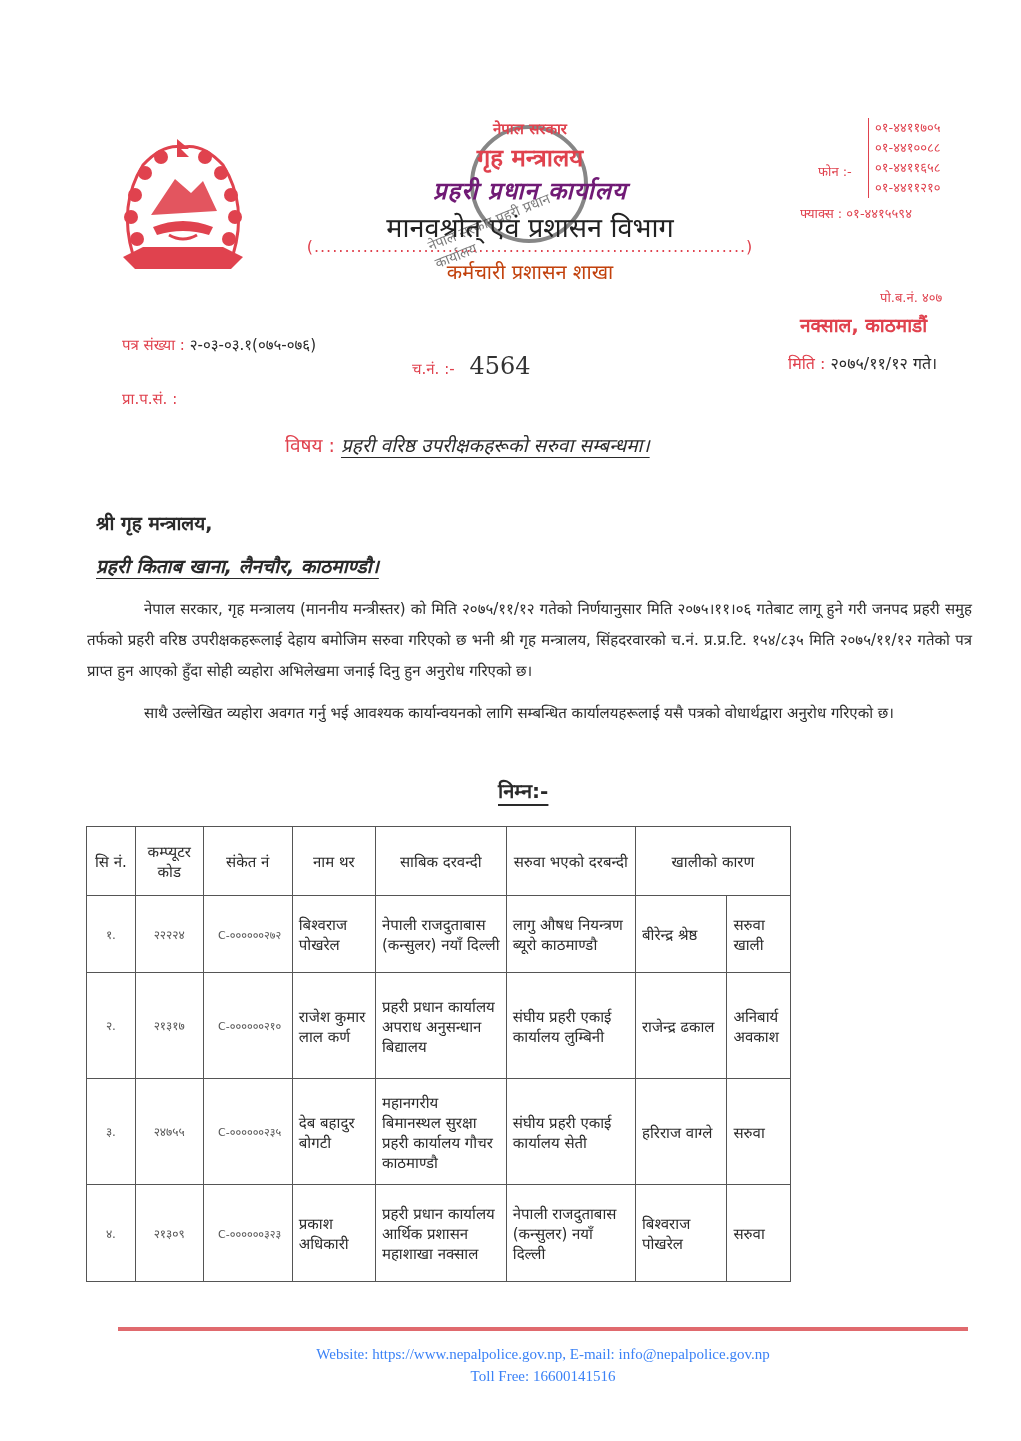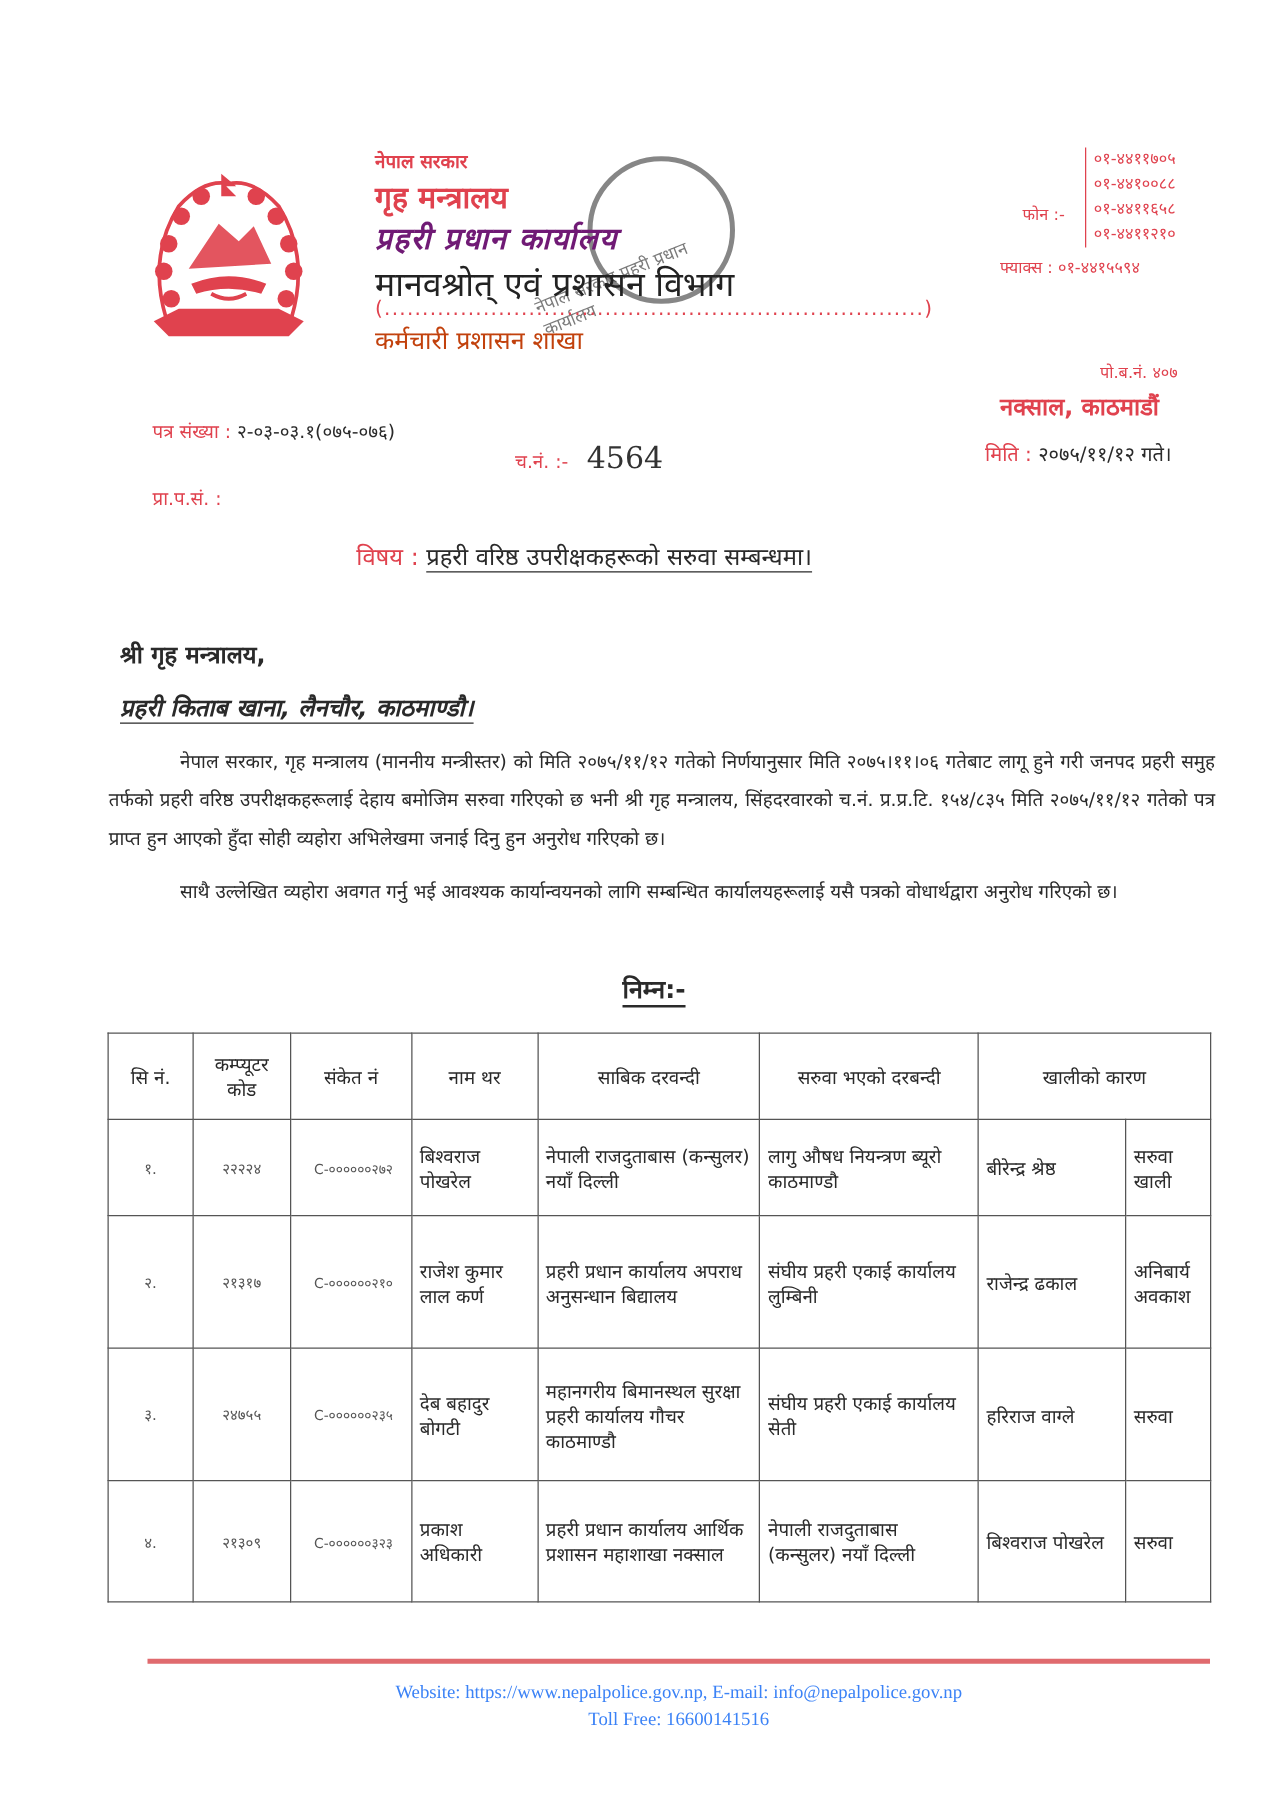--- a/index.html
+++ b/index.html
@@ -1,48 +1,48 @@
 <!DOCTYPE html>
 <html><head>
 <meta charset="utf-8">
 <style>
   html, body { margin:0; padding:0; background:#ffffff; }
   body { width:1021px; height:1441px; position:relative; overflow:hidden; font-family:"DejaVu Sans", sans-serif; color:#2a2a2a; }
   .abs { position:absolute; }
   .red { color:#e0424e; }
   .emblem { left:113px; top:135px; width:140px; height:150px; }
-  .hdr-center { left:300px; top:118px; width:460px; }
+  .hdr-center { left:300px; top:118px; width:460px; text-align:center; }
   .hdr-gov { font-size:15px; color:#e0424e; font-weight:bold; }
   .hdr-ministry { font-size:24px; color:#e0424e; font-weight:bold; margin-top:2px; }
   .hdr-office { font-size:24px; color:#701a75; font-weight:bold; margin-top:0px; letter-spacing:1px;font-style:italic; }
   .hdr-dept { font-size:27px; color:#222; margin-top:2px; }
   .hdr-dots { font-size:16px; color:#e0424e; letter-spacing:1px; white-space:nowrap; margin-top:-8px; }
   .hdr-branch { font-size:20px; color:#c2410c; margin-top:2px; }
   .stamp { left:470px; top:125px; width:110px; height:110px; border:4px solid #222; border-radius:50%; opacity:0.55; }
   .stamp2 { left:440px; top:205px; width:150px; height:110px; color:#222; font-size:14px; opacity:0.6; transform:rotate(-22deg); }
   .contact { left:800px; top:118px; width:190px; font-size:13px; color:#e0424e; }
   .contact .phones { margin-left:68px; border-left:1.5px solid #e0424e; padding-left:6px; line-height:20px; }
   .contact .phone-label { position:absolute; left:18px; top:44px; }
   .contact .fax { margin-top:6px; }
   .pobox { left:880px; top:288px; font-size:13px; color:#e0424e; }
   .city { left:800px; top:312px; font-size:19px; color:#e0424e; font-weight:bold; }
   .date { left:788px; top:352px; font-size:16px; }
   .refno { left:122px; top:334px; font-size:15px; }
   .chalani { left:412px; top:352px; font-size:15px; }
   .chalani .hand { font-size:24px; color:#333; margin-left:10px; font-family:"DejaVu Serif", serif; }
   .praps { left:122px; top:388px; font-size:15px; }
   .subject { left:285px; top:432px; font-size:19px; }
-  .subject .text { text-decoration:underline; text-underline-offset:5px; }
+  .subject .text { text-decoration:underline; text-underline-offset:5px;font-style:italic; }
   .addr1 { left:96px; top:510px; font-size:19px; font-weight:bold; }
   .addr2 { left:96px; top:553px; font-size:19px; font-weight:bold; text-decoration:underline; text-underline-offset:5px;font-style:italic; }
   .para { left:87px; width:885px; font-size:15px; line-height:31px; text-align:justify; text-indent:57px; }
   .para1 { top:594px; }
   .para2 { top:698px; }
   .nimna { left:498px; top:777px; font-size:20px; font-weight:bold; text-decoration:underline; text-underline-offset:6px; }
-  table.list { position:absolute; left:86px; top:826px; width:883px; border-collapse:collapse; font-size:15px; }
+  table.list { position:absolute; left:86px; top:826px; width:705px; border-collapse:collapse; font-size:15px; }
   table.list td, table.list th { border:1.5px solid #555; padding:4px 6px; vertical-align:middle; }
   table.list th { font-weight:normal; height:60px; text-align:center; }
   table.list td.small { font-size:12px; color:#555; text-align:center; }
   table.list td.code { font-size:11px; color:#555; text-align:center;padding-left:10px; }
   .footer-line { left:118px; top:1327px; width:850px; height:4px; background:#e06a6e; }
   .footer { left:118px; top:1343px; width:850px; text-align:center; font-family:"Liberation Serif", serif; font-size:15px; color:#3b82f6; line-height:22px; }
 </style>
 </head>
 <body>
 

